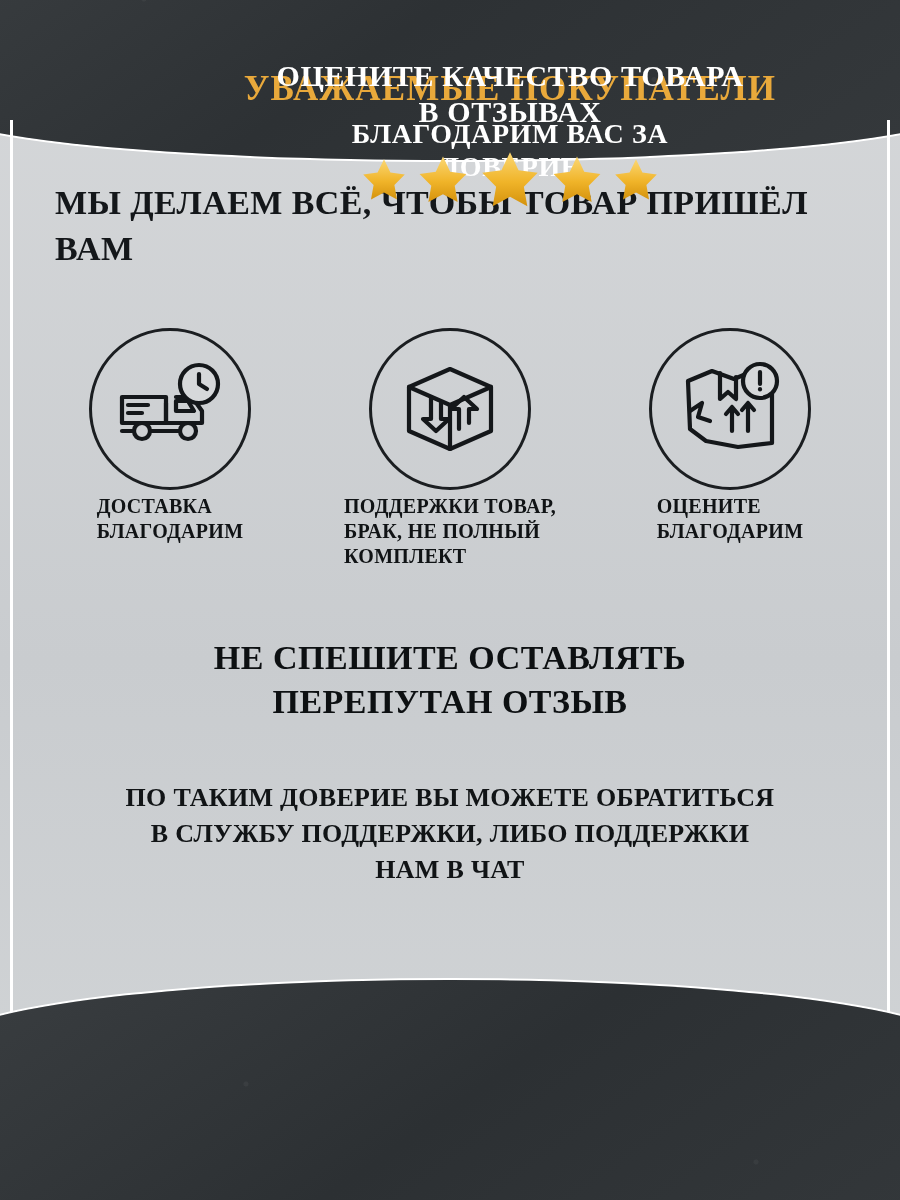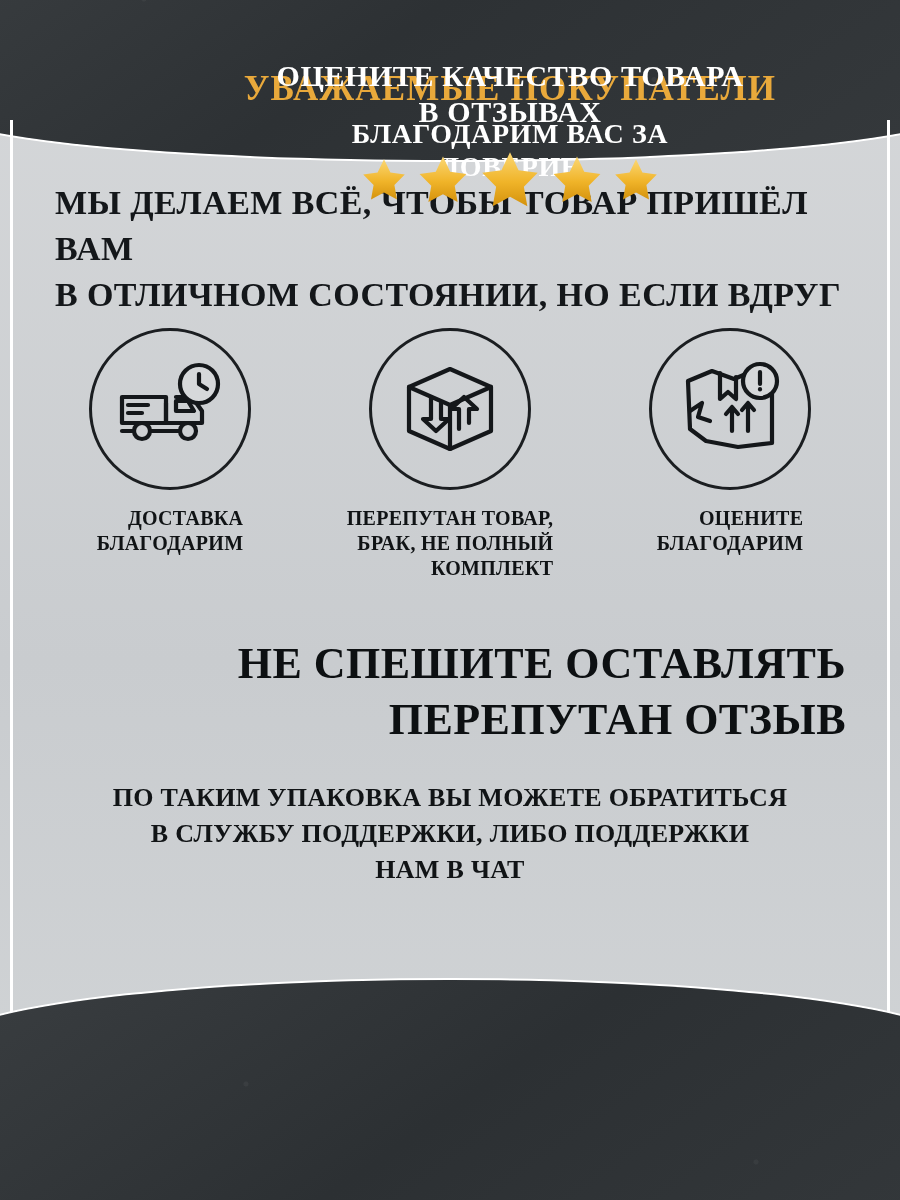--- a/index.html
+++ b/index.html
@@ -105,38 +105,38 @@
     width: 156px;
     height: 156px;
     border-radius: 50%;
     border: 3px solid #1b1e21;
     display: flex;
     align-items: center;
     justify-content: center;
     background: transparent;
   }
   .icon-caption {
-    margin-top: 16px;
-    text-align: right;
+    margin-top: 4px;
+    text-align: left;
     color: #101315;
     font-size: 20px;
     font-weight: bold;
     line-height: 1.25;
     letter-spacing: 0.3px;
   }
 
   
   .headline {
     position: absolute;
     top: 636px;
-    left: 66px;
+    left: 60px;
     width: 780px;
-    text-align: right;
+    text-align: center;
     color: #0d1012;
-    font-size: 44px;
+    font-size: 34px;
     font-weight: bold;
     line-height: 1.28;
     letter-spacing: 0.5px;
   }
 
   .subtext {
     position: absolute;
     top: 780px;
     left: 55px;
     width: 790px;
@@ -200,21 +200,20 @@
       <div>БЛАГОДАРИМ ВАС ЗА</div>
       <div>ДОВЕРИЕ</div>
     </div>
   </div>
 
   <div class="frame-left"></div>
   <div class="frame-right"></div>
 
   <div class="intro">
     <div>МЫ ДЕЛАЕМ ВСЁ, ЧТОБЫ ТОВАР ПРИШЁЛ ВАМ</div>
-    <div>В ОТЛИЧНОМ СОСТОЯНИИ, НО ЕСЛИ ВДРУГ</div>
   </div>
 
   <div class="icons-row">
 
     <div class="icon-item">
       <div class="icon-circle">
         <svg width="112" height="96" viewBox="0 0 112 96" fill="none" stroke="#14171a" stroke-width="4.2" stroke-linecap="round" stroke-linejoin="round">
 
           <path d="M8 62 L8 36 L52 36 L52 62 Z"></path>
 
@@ -247,21 +246,21 @@
           <path d="M14 30 L55 12 L96 30 L96 74 L55 92 L14 74 Z"></path>
           <path d="M14 30 L55 48 L96 30"></path>
           <path d="M55 48 L55 92"></path>
 
           <path d="M36 40 L36 62 L28 62 L41 74 L54 62 L46 62 L46 46"></path>
 
           <path d="M64 72 L64 52 L56 52 L69 40 L82 52 L74 52 L74 66"></path>
         </svg>
       </div>
       <div class="icon-caption">
-        <div>ПЕРЕПУТАН ТОВАР,</div>
+        <div>ПОДДЕРЖКИ ТОВАР,</div>
         <div>БРАК, НЕ ПОЛНЫЙ</div>
         <div>КОМПЛЕКТ</div>
       </div>
     </div>
 
     <div class="icon-item">
       <div class="icon-circle">
         <svg width="108" height="100" viewBox="0 0 108 100" fill="none" stroke="#14171a" stroke-width="4.2" stroke-linecap="round" stroke-linejoin="round">
 
           <path d="M12 22 L36 12 L58 20 L82 10 L96 20 L96 84 L62 88 L30 82 L14 70 Z"></path>
@@ -285,21 +284,21 @@
     </div>
 
   </div>
 
   <div class="headline">
     <div>НЕ СПЕШИТЕ ОСТАВЛЯТЬ</div>
     <div>ПЕРЕПУТАН ОТЗЫВ</div>
   </div>
 
   <div class="subtext">
-    <div>ПО ТАКИМ УПАКОВКА ВЫ МОЖЕТЕ ОБРАТИТЬСЯ</div>
+    <div>ПО ТАКИМ ДОВЕРИЕ ВЫ МОЖЕТЕ ОБРАТИТЬСЯ</div>
     <div>В СЛУЖБУ ПОДДЕРЖКИ, ЛИБО ПОДДЕРЖКИ</div>
     <div>НАМ В ЧАТ</div>
   </div>
 
   <div class="bottom-banner"></div>
   <div class="bottom-inner">
     <div class="bottom-title">
       <div>ОЦЕНИТЕ КАЧЕСТВО ТОВАРА</div>
       <div>В ОТЗЫВАХ</div>
     </div>

